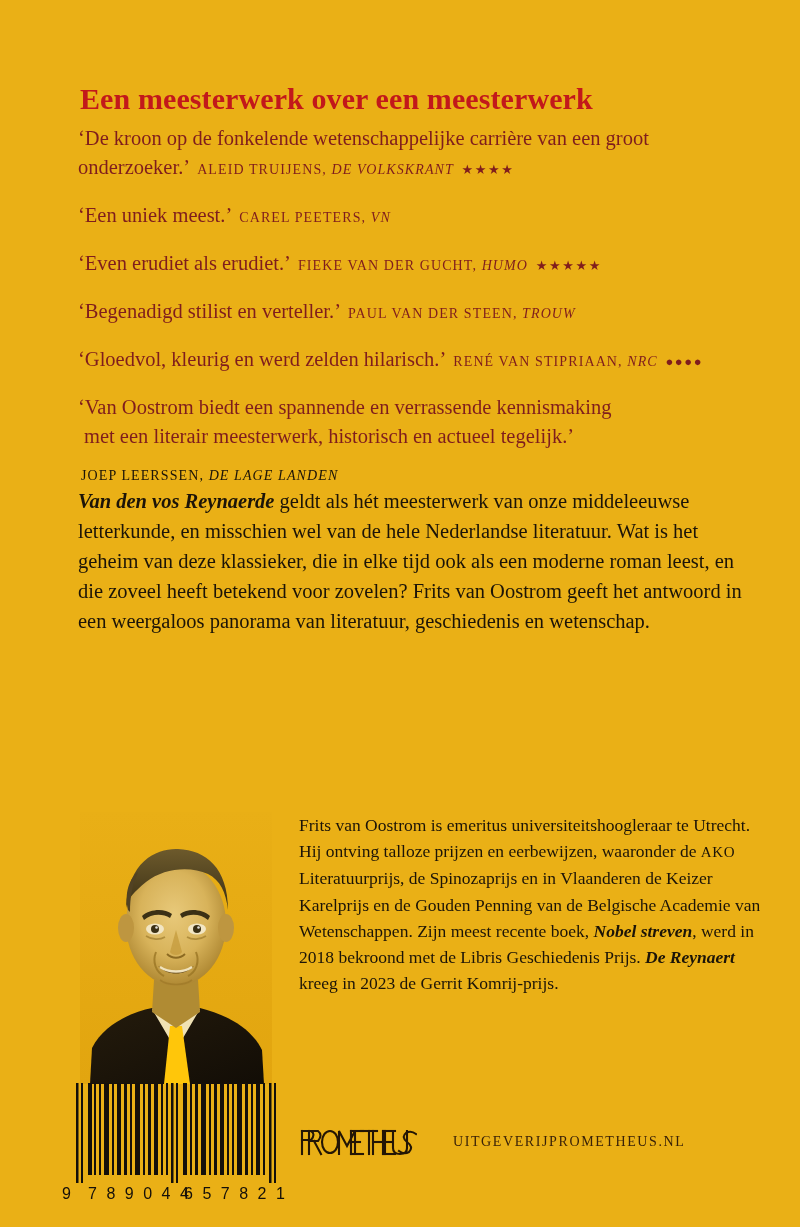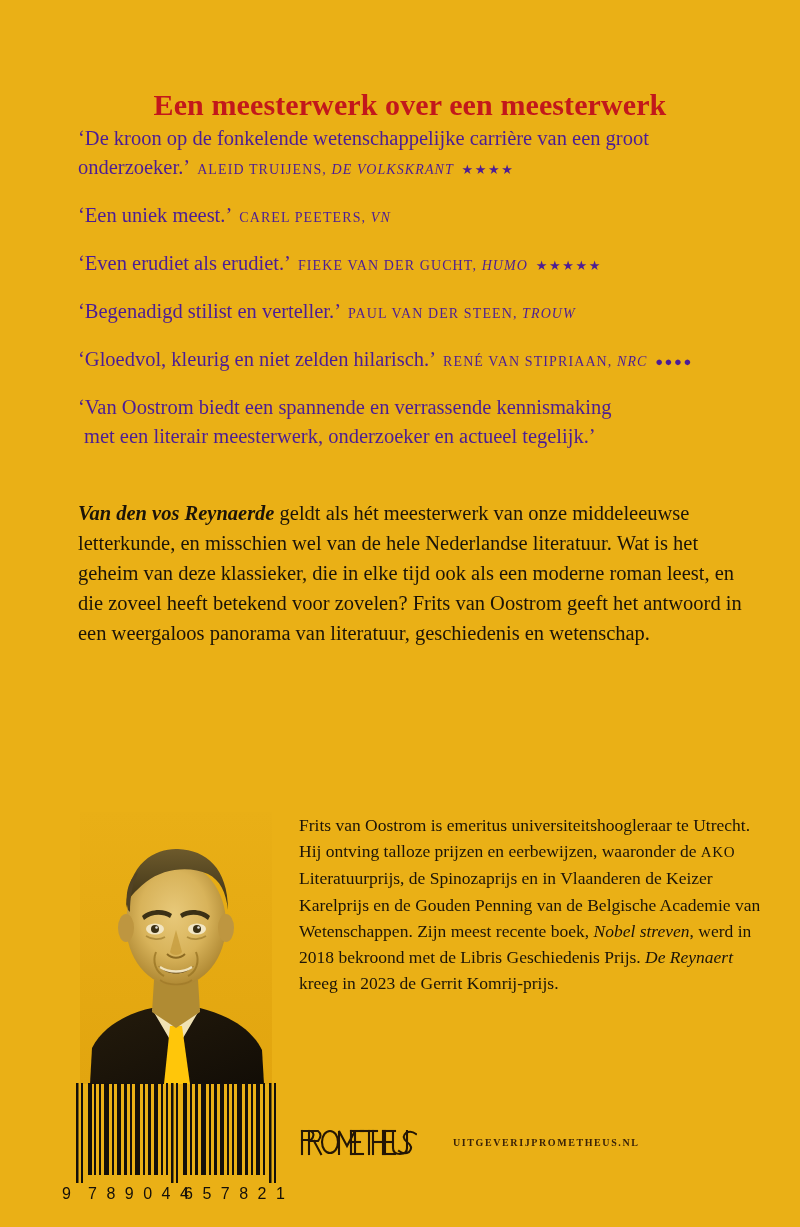--- a/index.html
+++ b/index.html
@@ -19,42 +19,41 @@
   .cover {
     position: absolute;
     inset: 0;
     background: #EAB016;
   }
 
   
   .headline {
     position: absolute;
     left: 80px;
-    top: 88px;
+    top: 82px;
     width: 660px;
     color: #C2181B;
     font-weight: bold;
     font-size: 30px;
     letter-spacing: 0.1px;
     line-height: 1.1;
-    text-align: center;
   }
 
   
   .quotes {
     position: absolute;
     left: 78px;
     top: 124px;
     width: 700px;
   }
   .quote {
     font-size: 20.5px;
     line-height: 29px;
     margin: 0 0 17px 0;
-    color: #4c1d95;
+    color: #7f1d1d;
   }
   .quote .qtext {
     white-space: normal;
   }
   .attr {
     font-size: 14px;
     letter-spacing: 1.1px;
     text-transform: uppercase;
     font-variant: small-caps;
     margin-left: 7px;
@@ -87,21 +86,21 @@
   
   .body-copy {
     position: absolute;
     left: 78px;
     top: 486px;
     width: 680px;
   }
   .body-copy p {
     font-size: 20.5px;
     line-height: 30px;
-    margin: 12px 0 28px 0;
+    margin: 0 0 28px 0;
   }
   .body-copy .title-italic {
     font-style: italic;
     font-weight: bold;
   }
 
   
   .author-photo {
     position: absolute;
     left: 80px;
@@ -121,21 +120,21 @@
   }
   .bio p {
     margin: 0;
     font-size: 17.5px;
     line-height: 26.2px;
   }
   .bio .sc {
     font-size: 15px;
     letter-spacing: 0.6px;
   }
-  .bio .ital { font-style: italic; }
+  .bio .ital { font-style: italic; font-weight: bold; }
 
   
   .barcode {
     position: absolute;
     left: 62px;
     top: 1083px;
     width: 226px;
     height: 130px;
   }
   .barcode svg { display: block; }
@@ -145,25 +144,25 @@
     position: absolute;
     left: 299px;
     top: 1122px;
     display: flex;
     align-items: center;
     gap: 36px;
   }
   .logo { width: 118px; height: 40px; }
   .logo svg { display: block; }
   .pub-url {
-    font-size: 10px;
+    font-size: 14px;
     letter-spacing: 1.6px;
     text-transform: uppercase;
     color: #3a2208;
-    font-weight: bold;
+    font-weight: normal;
   }
 </style>
 </head>
 <body>
 
 <div class="cover">
 
   <div class="headline">Een meesterwerk over een meesterwerk</div>
 
   <div class="quotes">
@@ -178,27 +177,28 @@
 
     <p class="quote">
       <span class="qtext">‘Even erudiet als erudiet.’</span><span class="attr"><span>FIEKE VAN DER GUCHT,</span> <span class="pub">HUMO</span> <span class="rating">★★★★★</span></span>
     </p>
 
     <p class="quote">
       <span class="qtext">‘Begenadigd stilist en verteller.’</span><span class="attr"><span>PAUL VAN DER STEEN,</span> <span class="pub">TROUW</span><span class="rating"></span></span>
     </p>
 
     <p class="quote">
-      <span class="qtext">‘Gloedvol, kleurig en niet zelden hilarisch.’</span><span class="attr"><span>RENÉ VAN STIPRIAAN,</span> <span class="pub">NRC</span> <span class="rating">●●●●</span></span>
+      <span class="qtext">‘Gloedvol, kleurig en werd zelden hilarisch.’</span><span class="attr"><span>RENÉ VAN STIPRIAAN,</span> <span class="pub">NRC</span> <span class="rating">●●●●</span></span>
     </p>
 
     <p class="quote quote-long">
       <span>‘Van Oostrom biedt een spannende en verrassende kennismaking</span>
-      <span class="line2">met een literair meesterwerk, onderzoeker en actueel tegelijk.’</span>
-    </p>
+      <span class="line2">met een literair meesterwerk, historisch en actueel tegelijk.’</span>
+    </p>
+    <span class="attr-block"><span>JOEP LEERSSEN,</span> <span class="pub">DE LAGE LANDEN</span></span>
   </div>
 
   <div class="body-copy">
     <p><span class="title-italic">Van den vos Reynaerde</span><span> geldt als hét meesterwerk van onze middeleeuwse letterkunde, en misschien wel van de hele Nederlandse literatuur. Wat is het geheim van deze klassieker, die in elke tijd ook als een moderne roman leest, en die zoveel heeft betekend voor zovelen? Frits van Oostrom geeft het antwoord in een weergaloos panorama van literatuur, geschiedenis en wetenschap.</span></p>
   </div>
 
   <div class="author-photo">
     <svg width="192" height="272" viewBox="0 0 192 272" xmlns="http://www.w3.org/2000/svg" aria-hidden="true">
       <defs>
         <linearGradient id="bgy" x1="0" y1="0" x2="0" y2="1">

